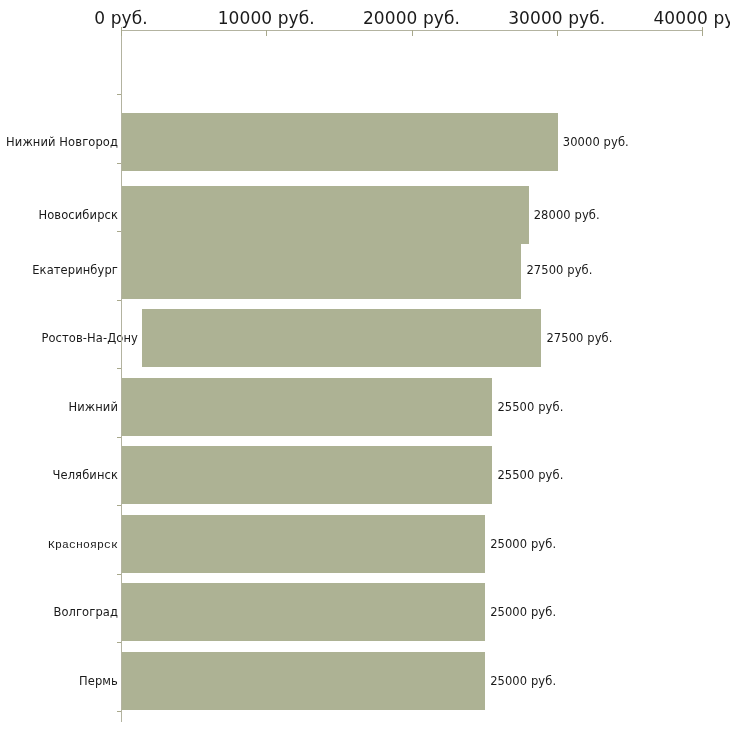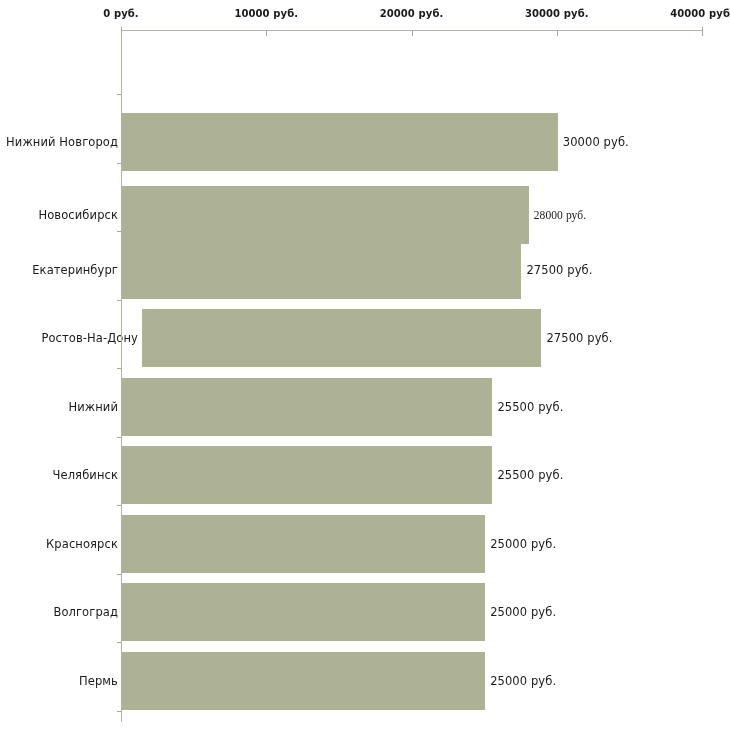--- a/index.html
+++ b/index.html
@@ -37,24 +37,23 @@
     width: 1px;
     height: 6px;
     background: #a8a88c;
   }
   .x-tick.edge { top: -3px; height: 9px; }
   .x-tick-label {
     position: absolute;
     top: -22px;
     transform: translateX(-50%);
     white-space: nowrap;
-    font-size: 10px;
+    font-size: 17px;
     color: #1a1a1a;
     letter-spacing: 0.1px;
-    font-weight: bold;
   }
 
   
   #y-axis {
     position: absolute;
     left: 121px;
     top: 30px;
     width: 1px;
     height: 690px;
     background: #b3b3a0;
@@ -116,21 +115,21 @@
 
   <div id="plot">
       <div class="bar-row" style="top: 113px;">
         <div class="bar-label" style="color: rgb(26, 26, 26);">Нижний Новгород</div>
         <div class="bar-rect" title="Нижний Новгород 30000 руб." style="width: 435.75px; background: rgb(173, 178, 148);"></div>
         <div class="bar-value" style="left: 562.75px; color: rgb(26, 26, 26);">30000 руб.</div>
       </div>
       <div class="bar-row" style="top: 186px;">
         <div class="bar-label" style="color: rgb(26, 26, 26);">Новосибирск</div>
         <div class="bar-rect" title="Новосибирск 28000 руб." style="width: 406.7px; background: rgb(173, 178, 148);"></div>
-        <div class="bar-value" style="left: 533.7px; color: rgb(26, 26, 26); font-family: Liberation Serif, serif;">28000 руб.</div>
+        <div class="bar-value" style="left: 533.7px; color: rgb(26, 26, 26);">28000 руб.</div>
       </div>
       <div class="bar-row" style="top: 240.5px;">
         <div class="bar-label" style="color: rgb(26, 26, 26);">Екатеринбург</div>
         <div class="bar-rect" title="Екатеринбург 27500 руб." style="width: 399.438px; background: rgb(173, 178, 148);"></div>
         <div class="bar-value" style="left: 526.438px; color: rgb(26, 26, 26);">27500 руб.</div>
       </div>
       <div class="bar-row" style="top: 309px; margin-left: 20px;">
         <div class="bar-label" style="color: rgb(26, 26, 26);">Ростов-На-Дону</div>
         <div class="bar-rect" title="Ростов-На-Дону 27500 руб." style="width: 399.438px; background: rgb(173, 178, 148);"></div>
         <div class="bar-value" style="left: 526.438px; color: rgb(26, 26, 26);">27500 руб.</div>
@@ -139,21 +138,21 @@
         <div class="bar-label" style="color: rgb(26, 26, 26);">Нижний</div>
         <div class="bar-rect" title="Самара 25500 руб." style="width: 370.387px; background: rgb(173, 178, 148);"></div>
         <div class="bar-value" style="left: 497.387px; color: rgb(26, 26, 26);">25500 руб.</div>
       </div>
       <div class="bar-row" style="top: 446px;">
         <div class="bar-label" style="color: rgb(26, 26, 26);">Челябинск</div>
         <div class="bar-rect" title="Челябинск 25500 руб." style="width: 370.387px; background: rgb(173, 178, 148);"></div>
         <div class="bar-value" style="left: 497.387px; color: rgb(26, 26, 26);">25500 руб.</div>
       </div>
       <div class="bar-row" style="top: 514.5px;">
-        <div class="bar-label" style="color: rgb(26, 26, 26);">Красноярск</div>
+        <div class="bar-label" style="color: rgb(26, 26, 26); font-family: Liberation Mono, monospace;">Красноярск</div>
         <div class="bar-rect" title="Красноярск 25000 руб." style="width: 363.125px; background: rgb(173, 178, 148);"></div>
         <div class="bar-value" style="left: 490.125px; color: rgb(26, 26, 26);">25000 руб.</div>
       </div>
       <div class="bar-row" style="top: 583px;">
         <div class="bar-label" style="color: rgb(26, 26, 26);">Волгоград</div>
         <div class="bar-rect" title="Волгоград 25000 руб." style="width: 363.125px; background: rgb(173, 178, 148);"></div>
         <div class="bar-value" style="left: 490.125px; color: rgb(26, 26, 26);">25000 руб.</div>
       </div>
       <div class="bar-row" style="top: 651.5px;">
         <div class="bar-label" style="color: rgb(26, 26, 26);">Пермь</div>

